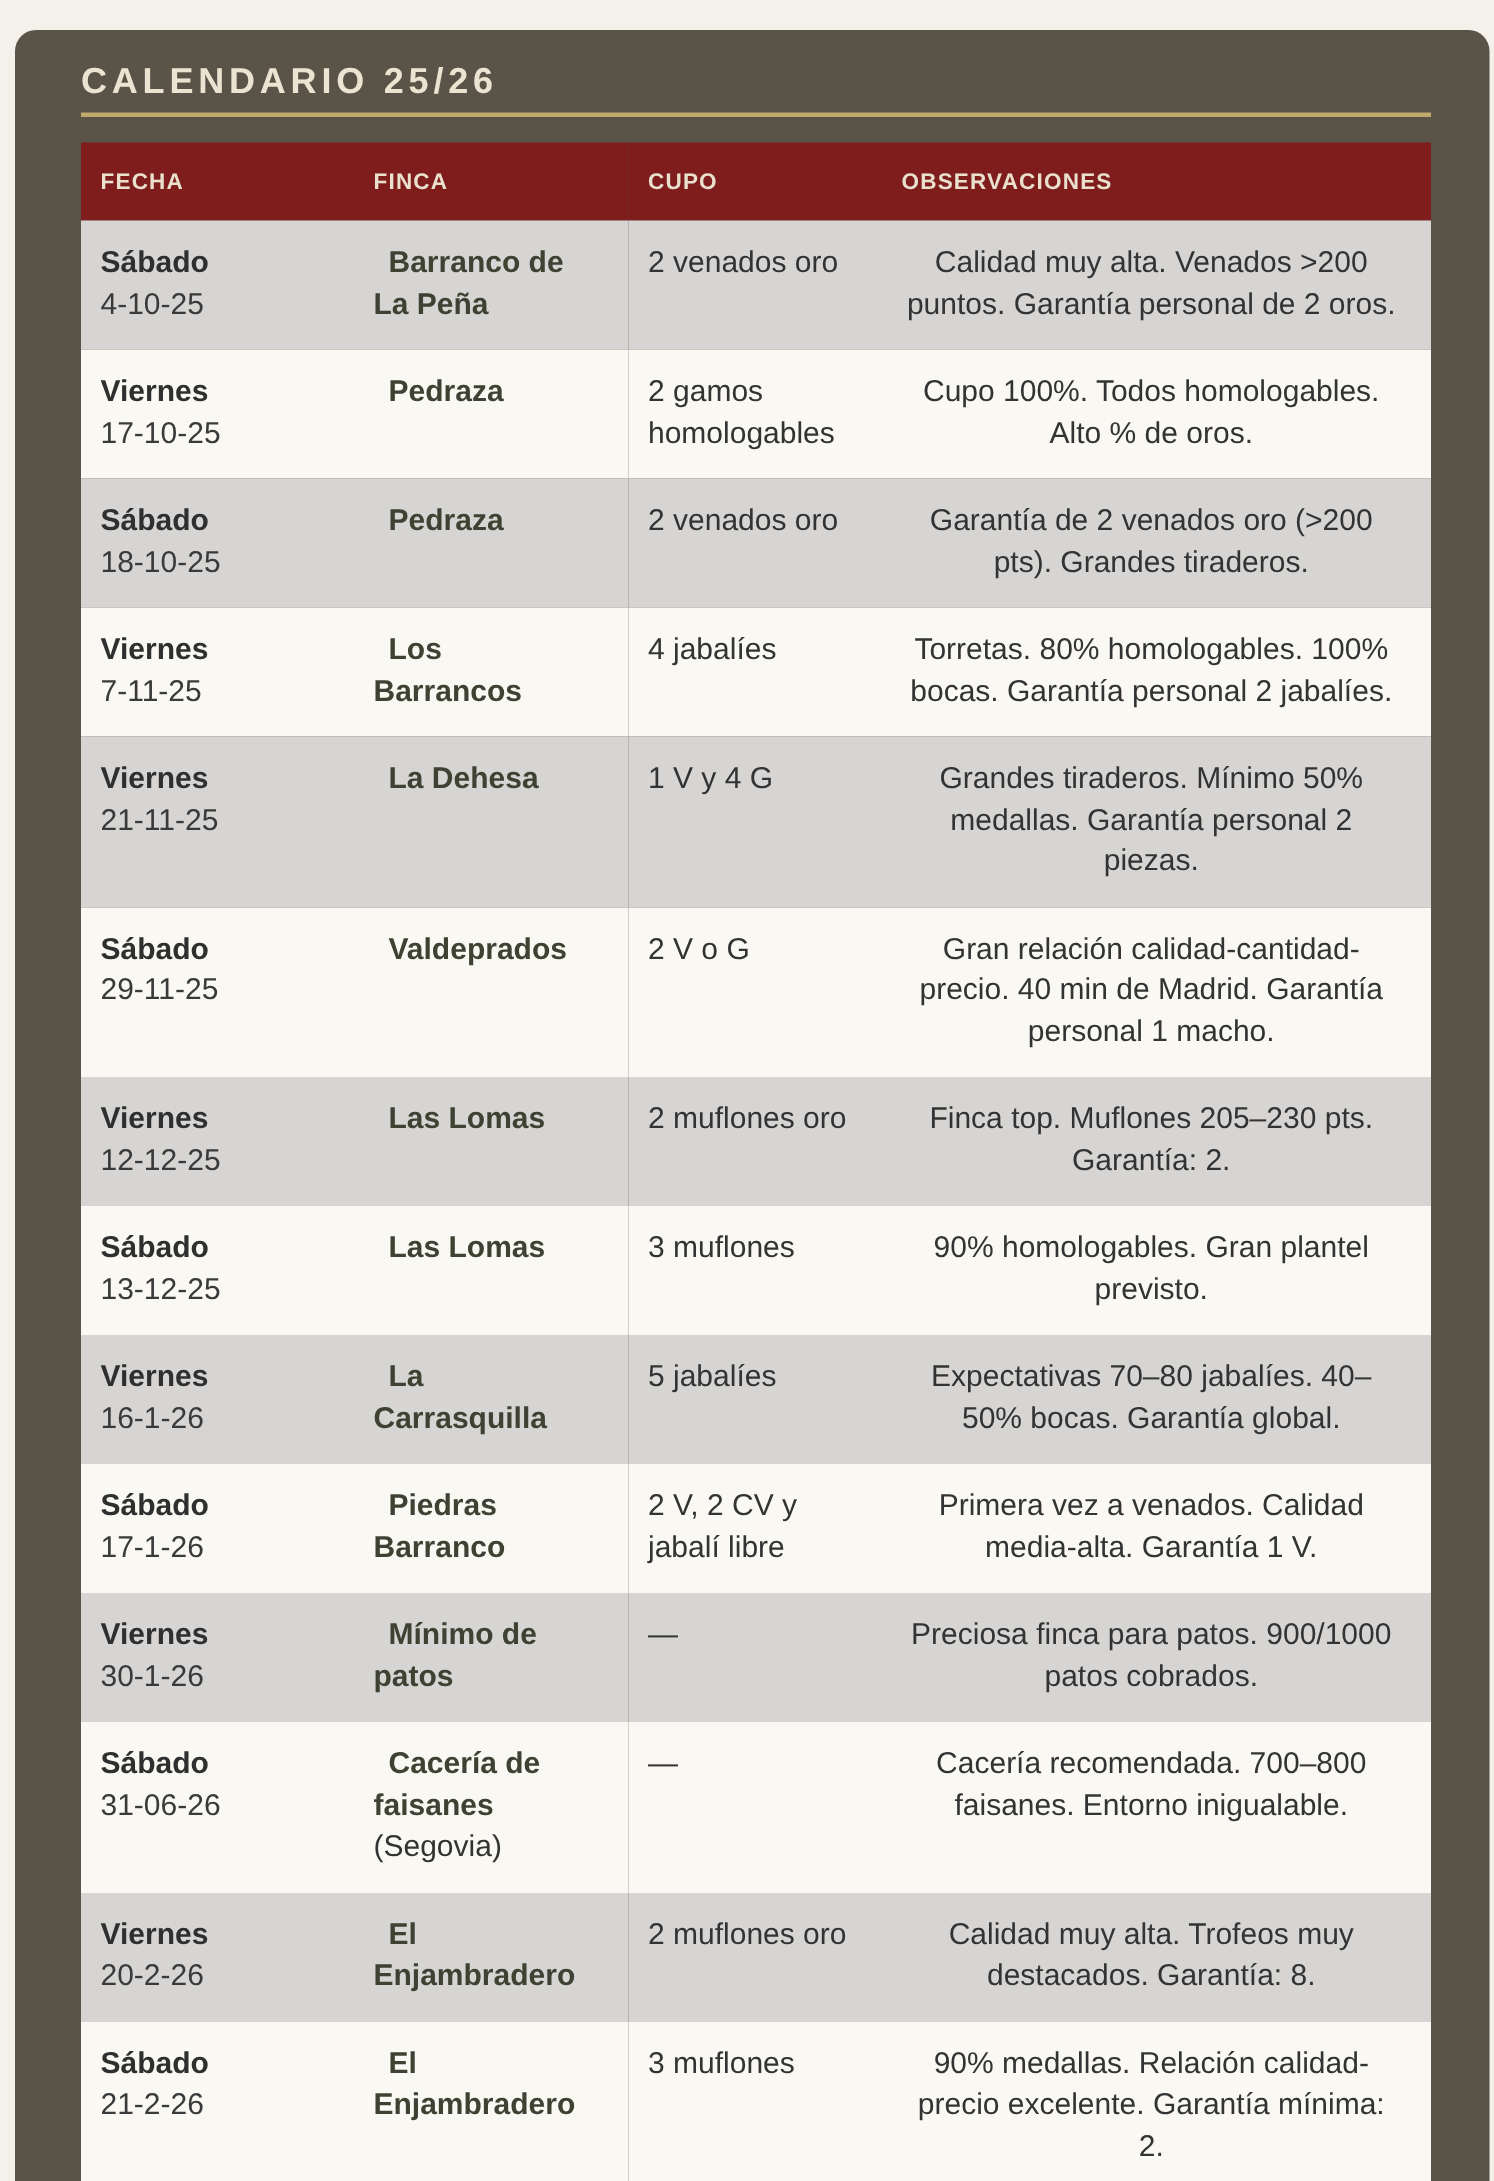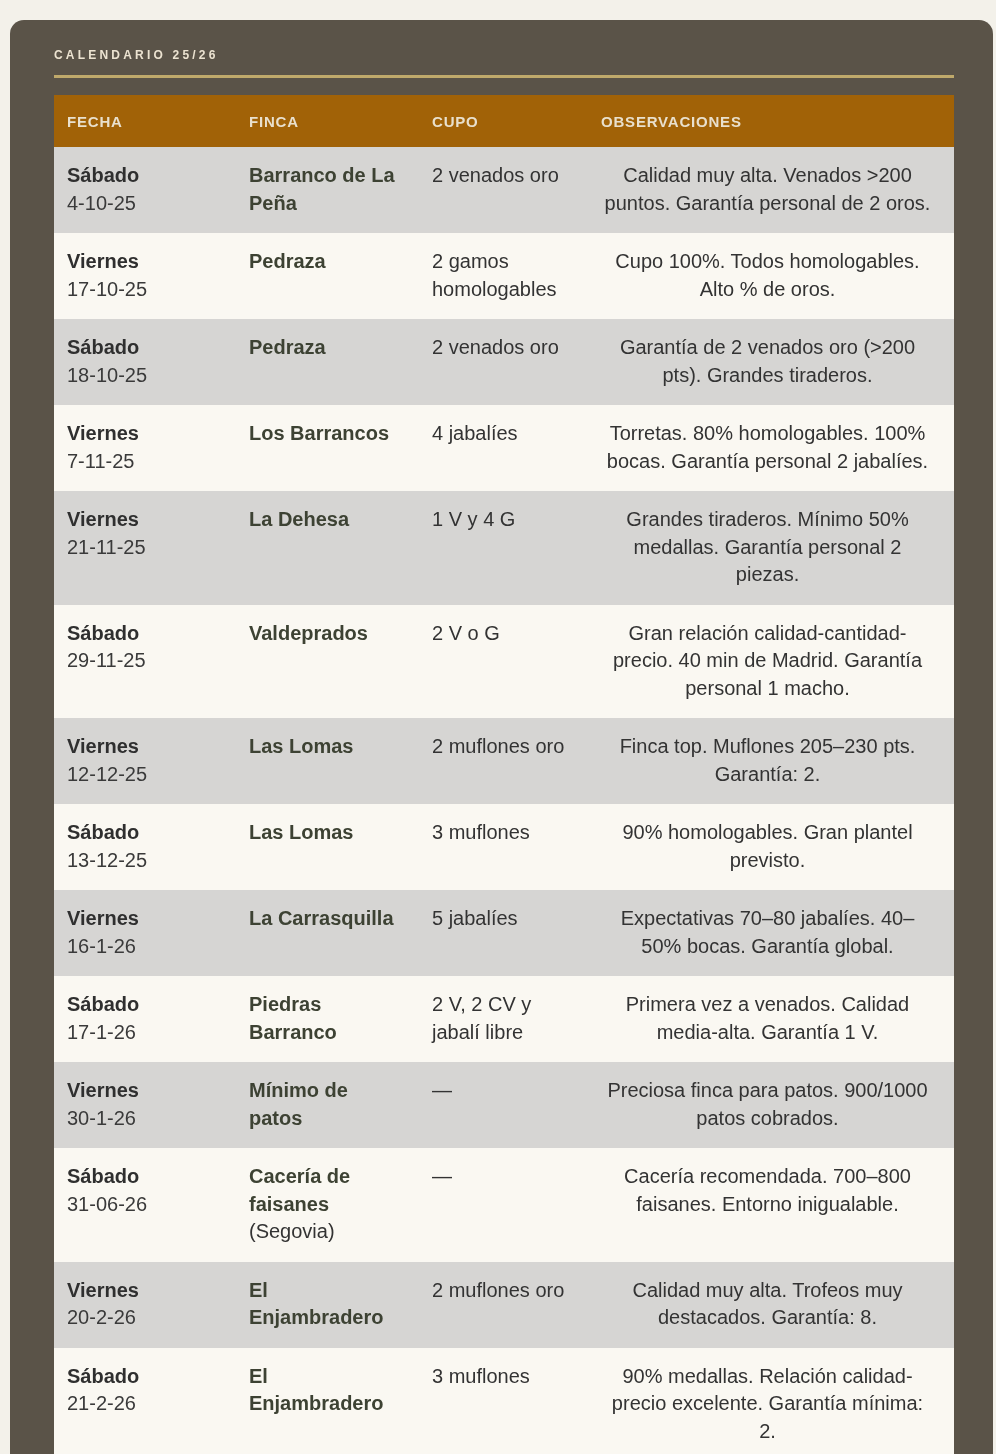--- a/index.html
+++ b/index.html
@@ -15,62 +15,62 @@
   }
   .card {
     width: 983px;
     min-height: 1422px;
     background: #5a5348;
     border-radius: 14px;
     padding: 24px 39px 32px 44px;
   }
   .title {
     color: #ece3d1;
-    font-size: 12px;
+    font-size: 24px;
     font-weight: bold;
     letter-spacing: 3.2px;
     line-height: 22px;
     margin-bottom: 9px;
   }
   .rule {
     height: 3px;
     background: #bfa96b;
     margin-bottom: 17px;
   }
   table {
     width: 100%;
     border-collapse: collapse;
     table-layout: fixed;
   }
   col.c-fecha { width: 182px; }
   col.c-finca { width: 183px; }
   col.c-cupo  { width: 169px; }
   col.c-obs   { width: 366px; }
   thead th {
-    background: #a16207;
+    background: #7f1d1d;
     color: #e9e0cd;
     font-size: 15px;
     font-weight: bold;
     letter-spacing: 0.8px;
     text-align: left;
     padding: 18px 10px 17px 13px;
   }
   tbody td {
     vertical-align: top;
     font-size: 20px;
     line-height: 27.5px;
     color: #333333;
     padding: 15px 14px 16px 13px;
   }
   tbody tr.alt { background: #d6d5d3; }
   tbody tr.base { background: #faf8f2; }
   td.fecha .day { font-weight: bold; color: #2f2f2f; }
   td.fecha .date { color: #3a3a3a; }
   td.finca { padding-right: 24px; }
-  td.finca .finca-name { font-weight: bold; color: #3d4233; }
+  td.finca .finca-name { font-weight: bold; color: #3d4233; margin-left: 10px; }
   td.finca .finca-note { font-weight: normal; color: #333333; text-align: center; }
   td.obs { padding-right: 20px; text-align: center; }
 </style>
 </head>
 <body>
 
 <div class="page">
   <div class="card">
     <div class="title">CALENDARIO 25/26</div>
     <div class="rule"></div>

